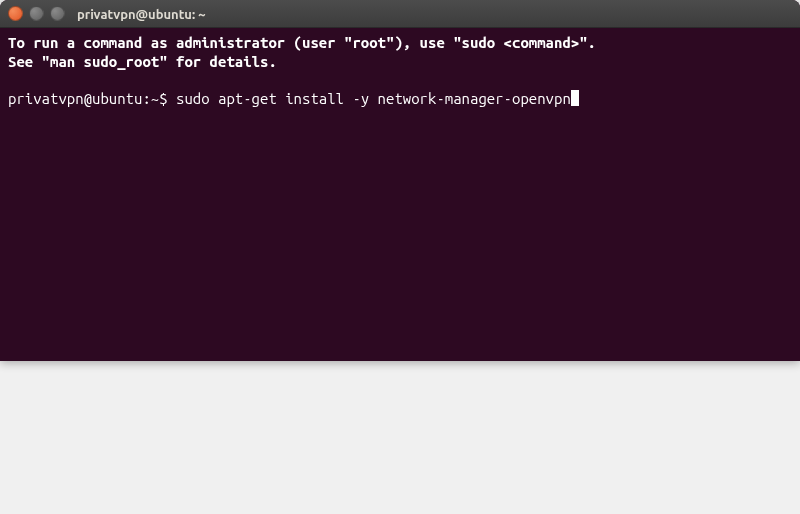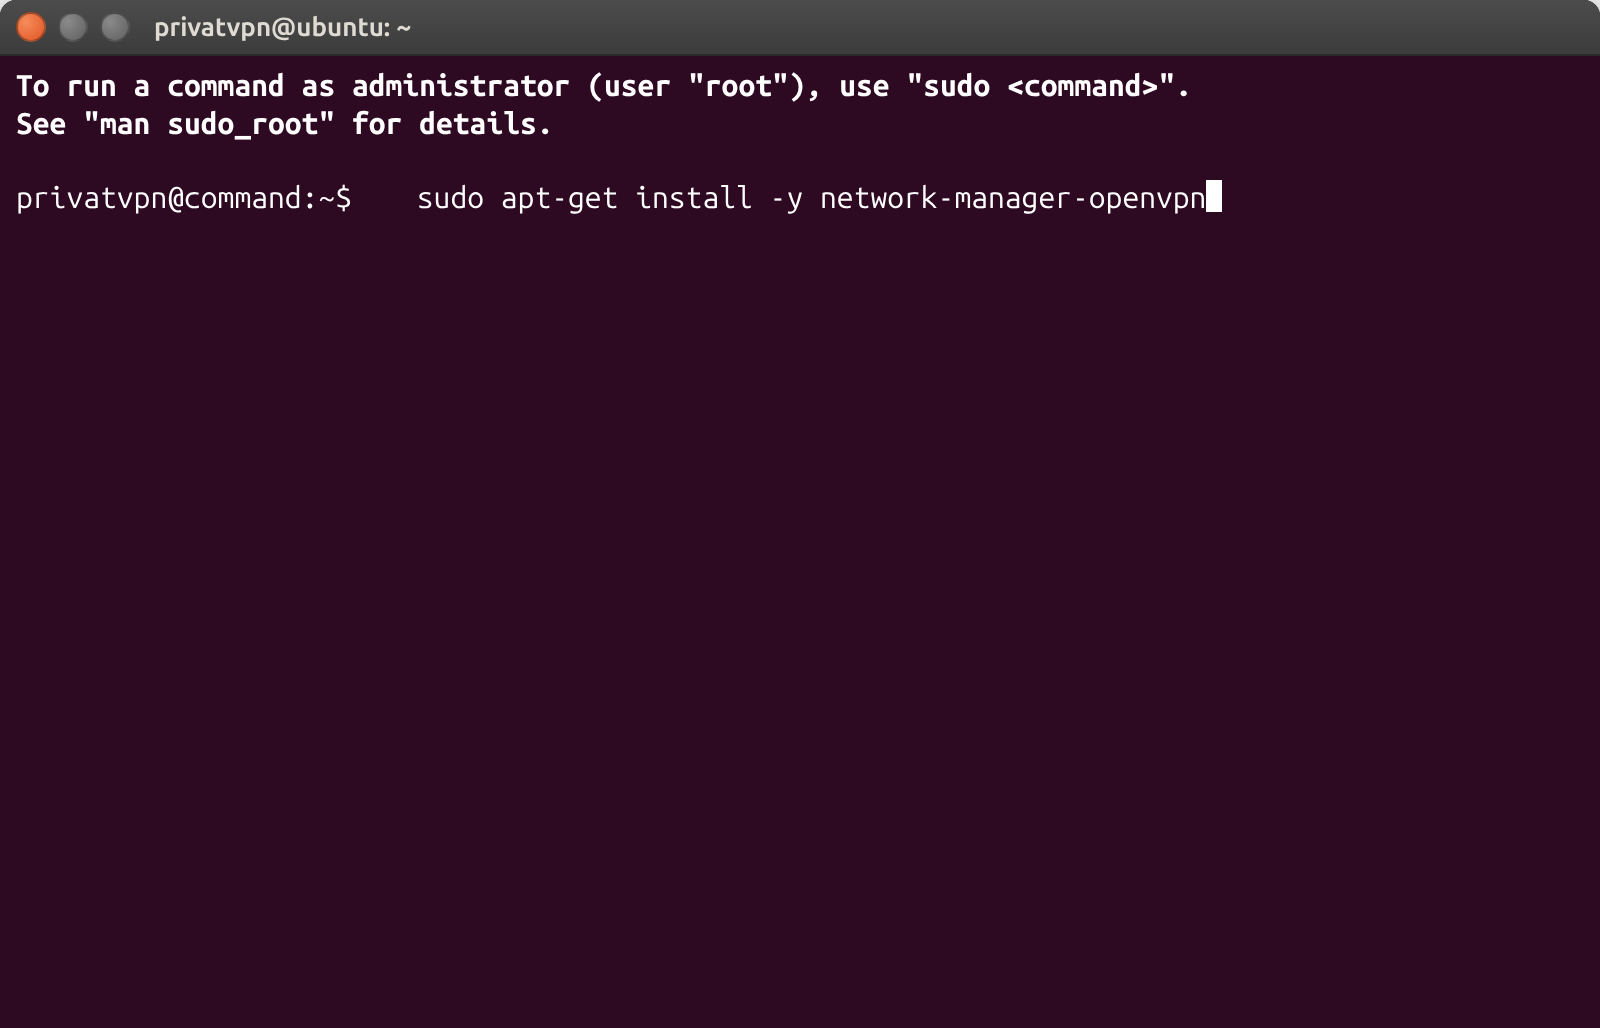--- a/index.html
+++ b/index.html
@@ -9,21 +9,21 @@
     }
     body {
       background: #f0f0f0;
       font-family: "Ubuntu Mono", "DejaVu Sans Mono", monospace;
       width: 800px;
       height: 514px;
       overflow: hidden;
     }
     .window {
       width: 800px;
-      height: 514px;
+      height: 361px;
       background: #2d0922;
       border-radius: 8px 8px 0 0;
       overflow: hidden;
       box-shadow: 0 2px 10px rgba(0,0,0,0.3);
     }
     .titlebar {
       height: 28px;
       background: linear-gradient(to bottom, #4c4c4c, #3c3c3c);
       display: flex;
       align-items: center;
@@ -73,21 +73,20 @@
       font-weight: bold;
     }
     .prompt-line {
       margin-top: 4px;
     }
     .prompt {
       color: #ffffff;
     }
     .command {
       color: #ffffff;
-      margin-left: 24px;
     }
     .cursor {
       display: inline-block;
       width: 8px;
       height: 16px;
       background: #ffffff;
       vertical-align: text-bottom;
       margin-bottom: 1px;
     }
   </style>
@@ -99,14 +98,14 @@
     <div class="window-controls">
       <span class="window-control close-btn"></span>
       <span class="window-control minimize-btn"></span>
       <span class="window-control maximize-btn"></span>
     </div>
     <span class="title-text">privatvpn@ubuntu: ~</span>
   </div>
   <div class="terminal-body"><span class="motd">To run a command as administrator (user "root"), use "sudo &lt;command&gt;".</span>
 <span class="motd">See "man sudo_root" for details.</span>
 
-<span class="prompt-line"><span class="prompt">privatvpn@command:~$ </span><span class="command">sudo apt-get install -y network-manager-openvpn</span><span class="cursor"></span></span></div>
+<span class="prompt-line"><span class="prompt">privatvpn@ubuntu:~$ </span><span class="command">sudo apt-get install -y network-manager-openvpn</span><span class="cursor"></span></span></div>
 </div>
 
 </body></html>

